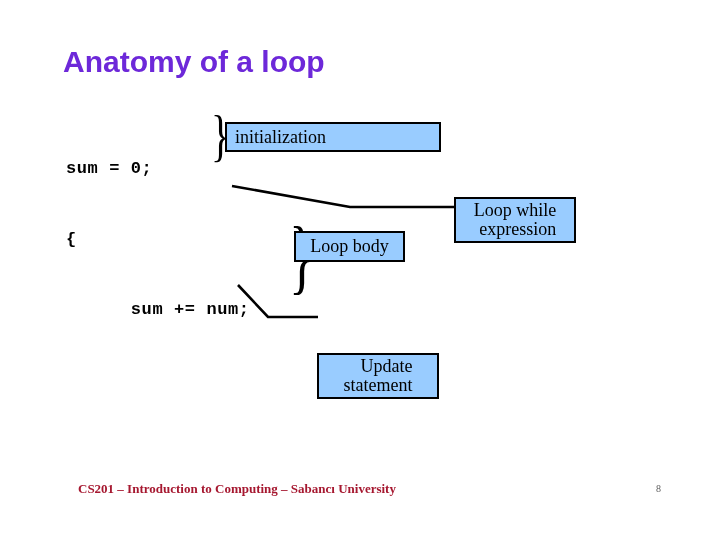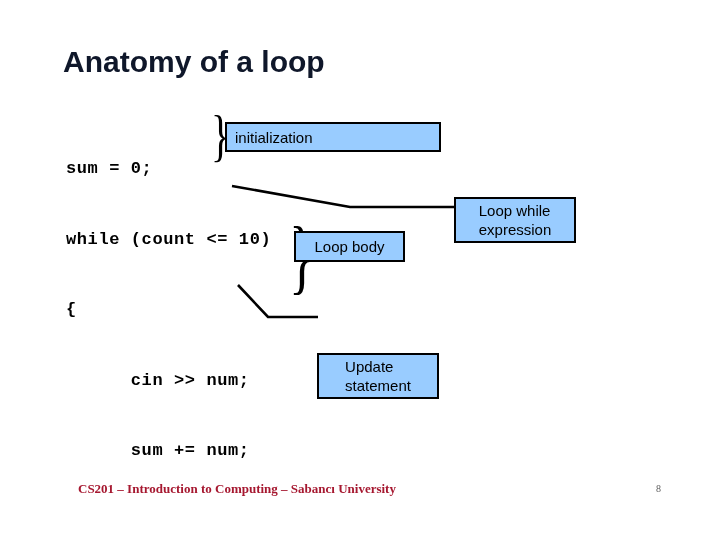--- a/index.html
+++ b/index.html
@@ -17,21 +17,21 @@
   }
 
   
   #slide-title {
     position: absolute;
     left: 63px;
     top: 45px;
     font-family: "Liberation Sans", sans-serif;
     font-size: 30px;
     font-weight: bold;
-    color: #0f172a;
+    color: #6d28d9;
     letter-spacing: 0px;
     white-space: nowrap;
   }
 
   
   #code-block {
     position: absolute;
     left: 66px;
     top: 110px;
     font-family: "Liberation Mono", "DejaVu Sans Mono", monospace;
@@ -46,23 +46,23 @@
 
   
   .callout {
     position: absolute;
     background: #99CCFF;
     border: 2px solid #000000;
     box-sizing: border-box;
     display: flex;
     align-items: center;
     justify-content: center;
-    text-align: left;
-    font-family: Liberation Sans, sans-serif;
-    font-size: 15px;
+    text-align: right;
+    font-family: Liberation Serif, serif;
+    font-size: 18px;
     color: #000000;
     line-height: 19px;
   }
   #callout-initialization {
     left: 225px;
     top: 122px;
     width: 216px;
     height: 30px;
     justify-content: flex-start;
     padding-left: 8px;
@@ -140,23 +140,21 @@
 </style>
 </head>
 <body>
 
 <div id="slide">
 
   <div id="slide-title">Anatomy of a loop</div>
 
   <div id="code-block">
     <span class="code-line">sum = 0;</span>
-    <span class="code-line">while (count &lt;= 10)</span>
     <span class="code-line">{</span>
-    <span class="code-line">      cin &gt;&gt; num;</span>
     <span class="code-line">      sum += num;</span>
     
     
   </div>
 
   <div class="brace" id="brace-init">}</div>
 
   <div class="brace" id="brace-body">}</div>
 
   <svg id="leaders" viewBox="0 0 720 540" xmlns="http://www.w3.org/2000/svg">

